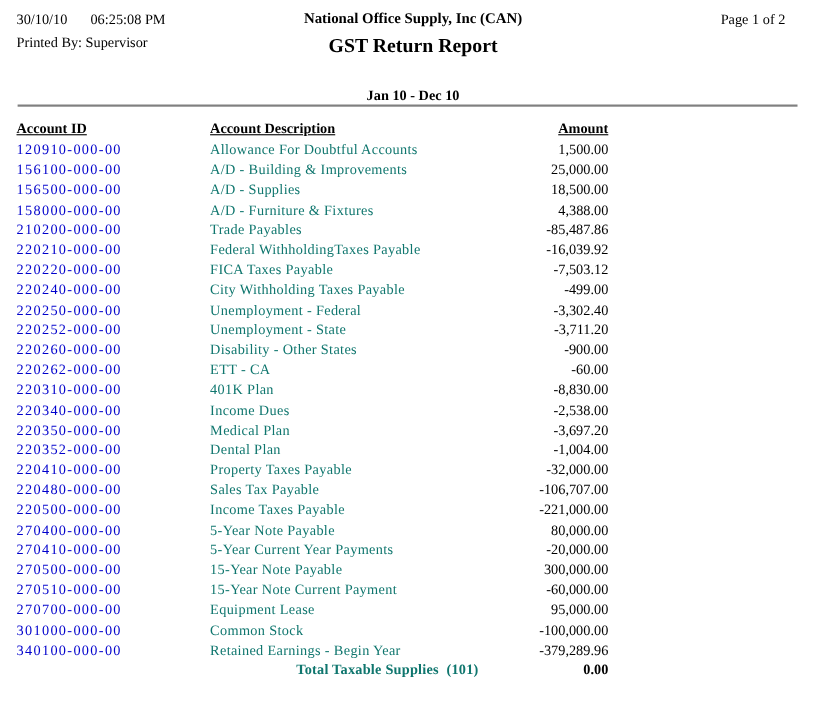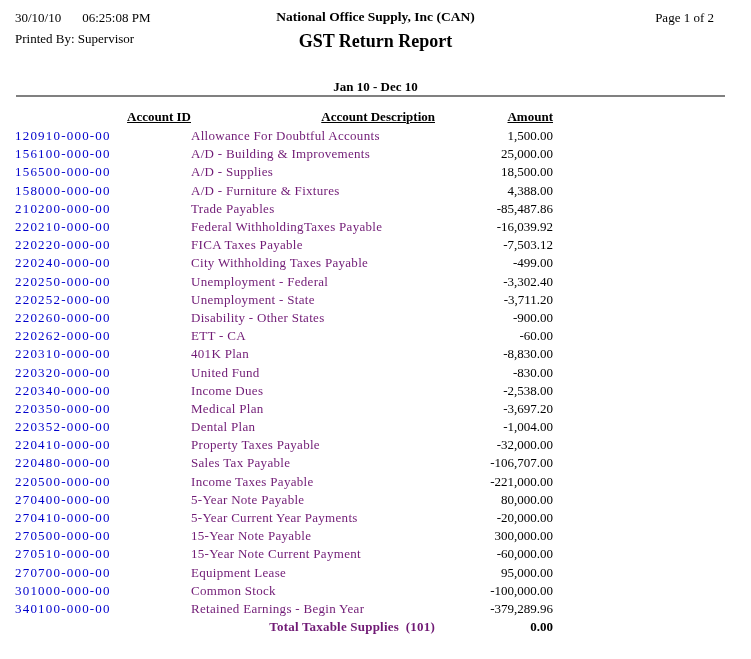--- a/index.html
+++ b/index.html
@@ -28,36 +28,36 @@
     width:538px;
     border-collapse:collapse;
     table-layout:fixed;
     font-size:13px;
   }
   col.c-id   { width:176px; }
   col.c-desc { width:244px; }
   col.c-amt  { width:118px; }
   th {
     font-weight:bold;
-    text-align:right;
+    text-align:left;
     text-decoration:underline;
     height:21px;
     vertical-align:top;
     padding-top:3px;
     white-space:nowrap;
   }
   th.th-amt { text-align:right; }
   td {
     height:18.2px;
     vertical-align:middle;
     white-space:nowrap;
     overflow:visible;
   }
   td.td-id   { color:#0000CC; letter-spacing:1.2px; }
-  td.td-desc { color:#701a75; letter-spacing:0.3px; }
+  td.td-desc { color:#0f766e; letter-spacing:0.3px; }
   td.td-amt  { color:#000000; text-align:right;margin-top:24px; }
   tfoot td { font-weight:bold; }
   tfoot .total-label  { text-align:right; white-space:pre; letter-spacing:0.2px; }
   tfoot .total-amount { text-align:right; }
 </style>
 </head>
 <body>
 
 <div class="page">
 
@@ -151,25 +151,20 @@
           <td class="td-id">220262-000-00</td>
           <td class="td-desc">ETT - CA</td>
           <td class="td-amt">-60.00</td>
         </tr>
         <tr>
           <td class="td-id">220310-000-00</td>
           <td class="td-desc">401K Plan</td>
           <td class="td-amt">-8,830.00</td>
         </tr>
         <tr>
-          <td class="td-id">220320-000-00</td>
-          <td class="td-desc">United Fund</td>
-          <td class="td-amt">-830.00</td>
-        </tr>
-        <tr>
           <td class="td-id">220340-000-00</td>
           <td class="td-desc">Income Dues</td>
           <td class="td-amt">-2,538.00</td>
         </tr>
         <tr>
           <td class="td-id">220350-000-00</td>
           <td class="td-desc">Medical Plan</td>
           <td class="td-amt">-3,697.20</td>
         </tr>
         <tr>

